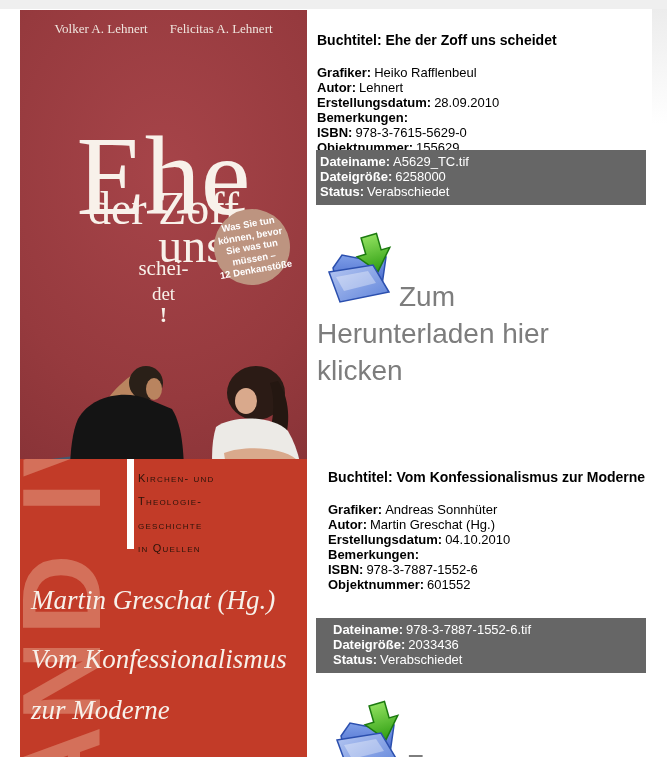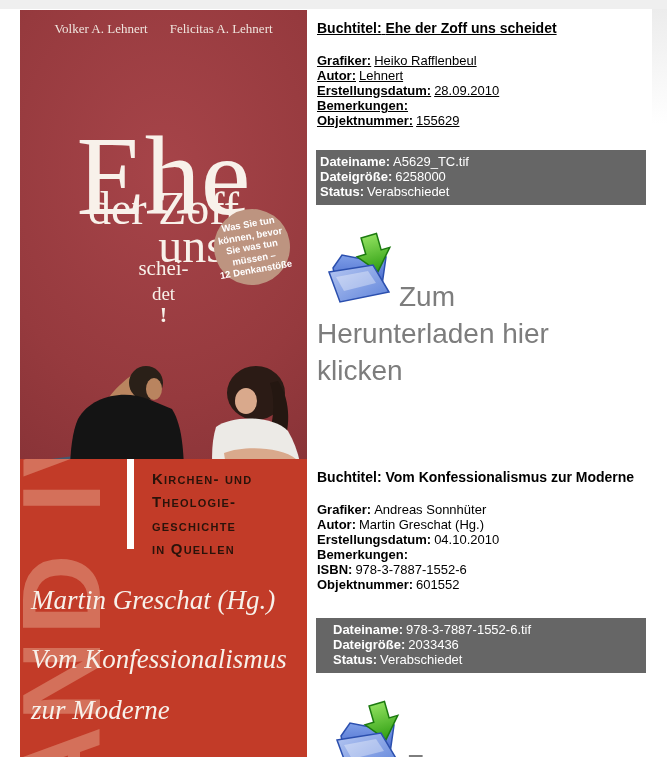--- a/index.html
+++ b/index.html
@@ -36,32 +36,32 @@
   .logo{position:absolute;left:25px;bottom:0;display:flex;align-items:flex-end;}
   .logo-sq{width:30px;height:26px;background:var(--logo_green,#76b82a);
     display:flex;align-items:center;justify-content:center;}
   .logo-text{margin:0 0 1px 7px;color:#fff;font-weight:bold;font-size:11px;line-height:11px;text-decoration:underline;}
 
   .cover2{top:459px;height:298px;background:var(--cover2_bg,#c23b28);}
   .band{position:absolute;left:-12px;top:434px;transform-origin:0 0;transform:rotate(-90deg);
     font-weight:bold;font-size:112px;line-height:108px;letter-spacing:5px;white-space:nowrap;
     color:var(--band_text,#d4705a);}
   .vbar{position:absolute;left:107px;top:0;width:7px;height:90px;background:#ffffff;}
-  .series{position:absolute;left:132px;top:8px;color:var(--series_text,#2a130a);
-    font-weight:bold;font-size:15px;line-height:23.3px;letter-spacing:1.2px;
+  .series{position:absolute;left:118px;top:8px;color:var(--series_text,#2a130a);
+    font-weight:normal;font-size:11px;line-height:23.3px;letter-spacing:1.2px;
     font-variant:small-caps;}
   .c2-line{position:absolute;left:11px;white-space:nowrap;
     font-family:"Liberation Serif",serif;font-style:italic;font-size:27px;color:#f7f1ea;}
   .c2-editor{top:126px;}
   .c2-t1{top:185px;}
   .c2-t2{top:236px;}
 
   
   .meta{position:absolute;left:317px;width:334px;font-size:13px;line-height:15px;}
-  .meta1{top:20px;text-decoration:underline;} .meta2{top:469px;}
+  .meta1{top:32px;} .meta2{top:469px;margin-left:11px;}
   .meta-title{font-weight:bold;font-size:14px;line-height:16px;margin-bottom:17px;}
   .field b{margin-right:3px;}
   .graybox{position:absolute;left:316px;width:330px;box-sizing:border-box;
     background:var(--graybox_bg,#666666);color:#ffffff;
     padding:4px 6px 6px 4px;font-size:13px;line-height:15px;}
   .gb1{top:150px;} .gb2{top:618px;padding-left:17px;}
 
   
   .download{position:absolute;width:255px;display:block;text-decoration:none;
     color:var(--link_text,#7d7d7d);font-size:28px;line-height:37px;cursor:pointer;}
@@ -144,20 +144,21 @@
 </div>
 
 <div class="meta meta1">
   <div class="meta-title">
     <span>Buchtitel:</span> <span>Ehe der Zoff uns scheidet</span>
   </div>
   <div class="field"><b>Grafiker:</b><span>Heiko Rafflenbeul</span></div>
   <div class="field"><b>Autor:</b><span>Lehnert</span></div>
   <div class="field"><b>Erstellungsdatum:</b><span>28.09.2010</span></div>
   <div class="field"><b>Bemerkungen:</b><span></span></div>
+  <div class="field"><b>ISBN:</b><span>978-3-7615-5629-0</span></div>
   <div class="field"><b>Objektnummer:</b><span>155629</span></div>
 </div>
 
 <div class="graybox gb1">
   <div class="field"><b>Dateiname:</b><span>A5629_TC.tif</span></div>
   <div class="field"><b>Dateigröße:</b><span>6258000</span></div>
   <div class="field"><b>Status:</b><span>Verabschiedet</span></div>
 </div>
 
 <a class="download dl1">

